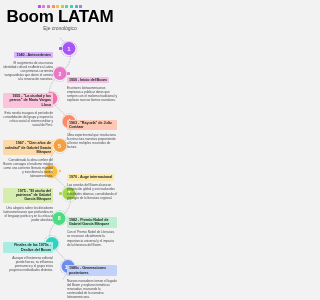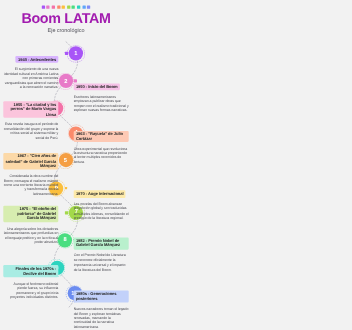--- a/index.html
+++ b/index.html
@@ -12,21 +12,21 @@
   }
 
   
   .header { text-align:center; padding-top:5px; }
   .dotrow {
     display:flex; justify-content:center; gap:1.6px; margin-bottom:2px;
   }
   .dotrow i { width:3px; height:3px; border-radius:0.5px; display:block; }
 
   .title {
-    font-size:13px; font-weight:bold; color:#a21caf;
+    font-size:17px; font-weight:bold; color:#000000;
     letter-spacing:-0.3px; line-height:13px;
   }
   .subtitle {
     font-size:5px; color:#55555d; margin-top:1.5px; letter-spacing:-0.05px;
   }
 
   
   .timeline { position:relative; width:120px; height:252px; margin-top:3px; }
 
   .spine { position:absolute; inset:0; width:120px; height:252px; }

